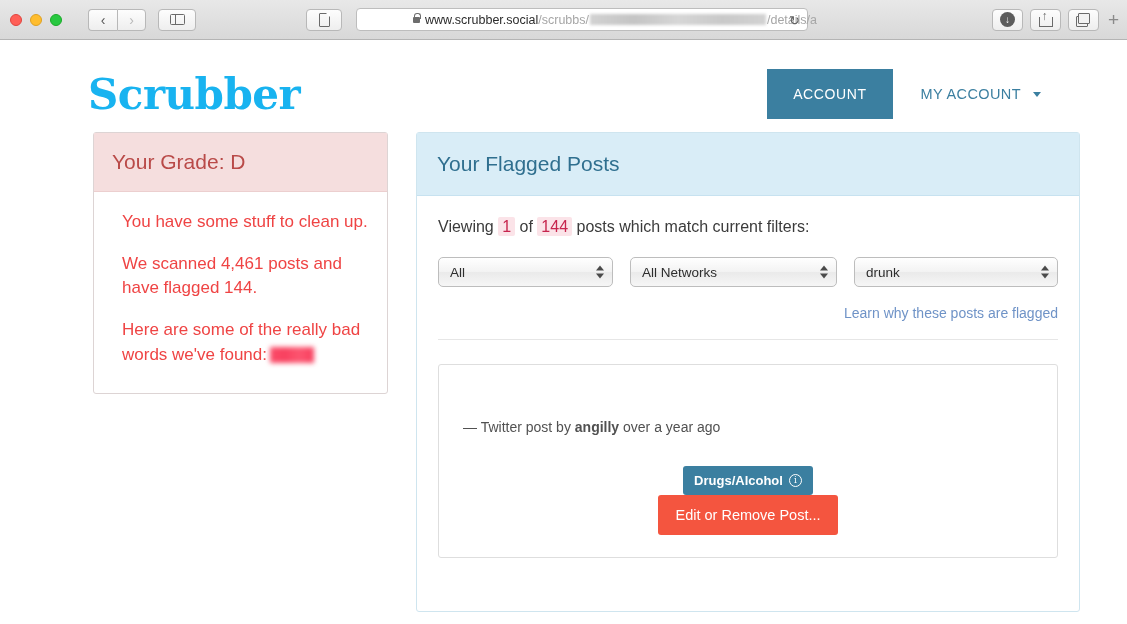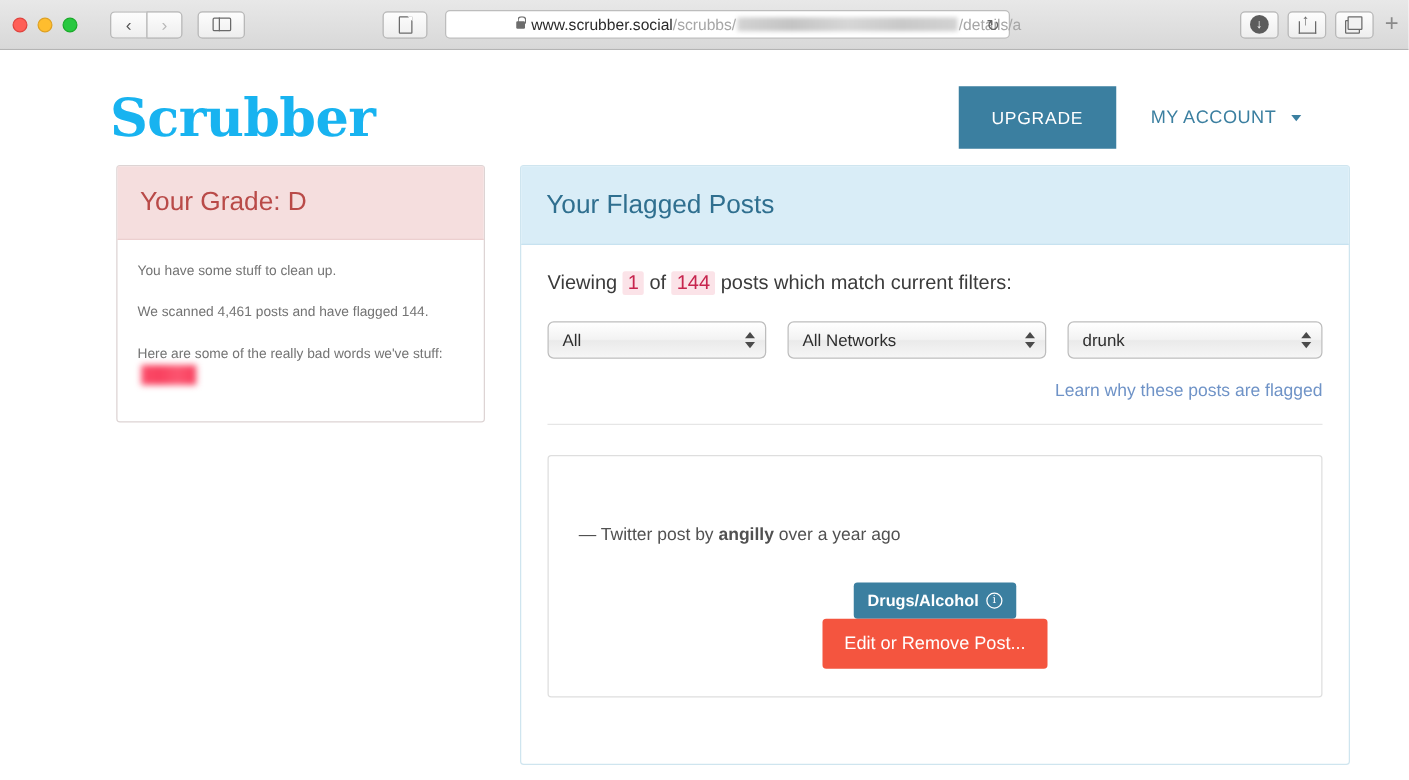--- a/index.html
+++ b/index.html
@@ -190,24 +190,25 @@
     flex: none;
   }
   .grade-head {
     background: #f5dede;
     border-bottom: 1px solid #eccfcf;
     padding: 17px 18px;
   }
   .grade-title { color: #b94a48; font-size: 21px; font-weight: normal; }
   .grade-body { padding: 18px 16px 22px 16px; }
   .grade-body p {
-    font-size: 11px;
-    color: #737373;
+    font-size: 17px;
+    color: #ef4444;
     line-height: 1.45;
     margin-bottom: 17px;
+    margin-left: 12px;
   }
   .grade-body p:last-child { margin-bottom: 4px; }
   .redact-pink {
     display: inline-block;
     width: 44px; height: 16px;
     background: linear-gradient(90deg,#fb4c69,#f9415f,#fc5570,#f83f5e);
     filter: blur(2.4px);
     vertical-align: -3px;
     margin-left: 3px;
   }
@@ -380,39 +381,39 @@
     </div>
     <span class="plus-tab">+</span>
   </div>
 </div>
 
 <div class="page">
 
   <div class="site-header">
     <div class="logo">Scrubber</div>
     <div class="header-right">
-      <button class="upgrade-btn">UPGRADE</button>
+      <button class="upgrade-btn">ACCOUNT</button>
       <a class="my-account">
         <span>MY ACCOUNT</span>
         <span class="caret-down"></span>
       </a>
     </div>
   </div>
 
   <div class="content">
 
     <div class="grade-panel">
       <div class="grade-head">
         <div class="grade-title">Your Grade: D</div>
       </div>
       <div class="grade-body">
         <p>You have some stuff to clean up.</p>
         <p>We scanned 4,461 posts and have flagged 144.</p>
         <p>
-          <span>Here are some of the really bad words we've stuff:</span><span class="redact-pink"></span>
+          <span>Here are some of the really bad words we've found:</span><span class="redact-pink"></span>
         </p>
       </div>
     </div>
 
     <div class="flag-panel">
       <div class="flag-head">
         <div class="flag-title">Your Flagged Posts</div>
       </div>
       <div class="flag-body">
 

